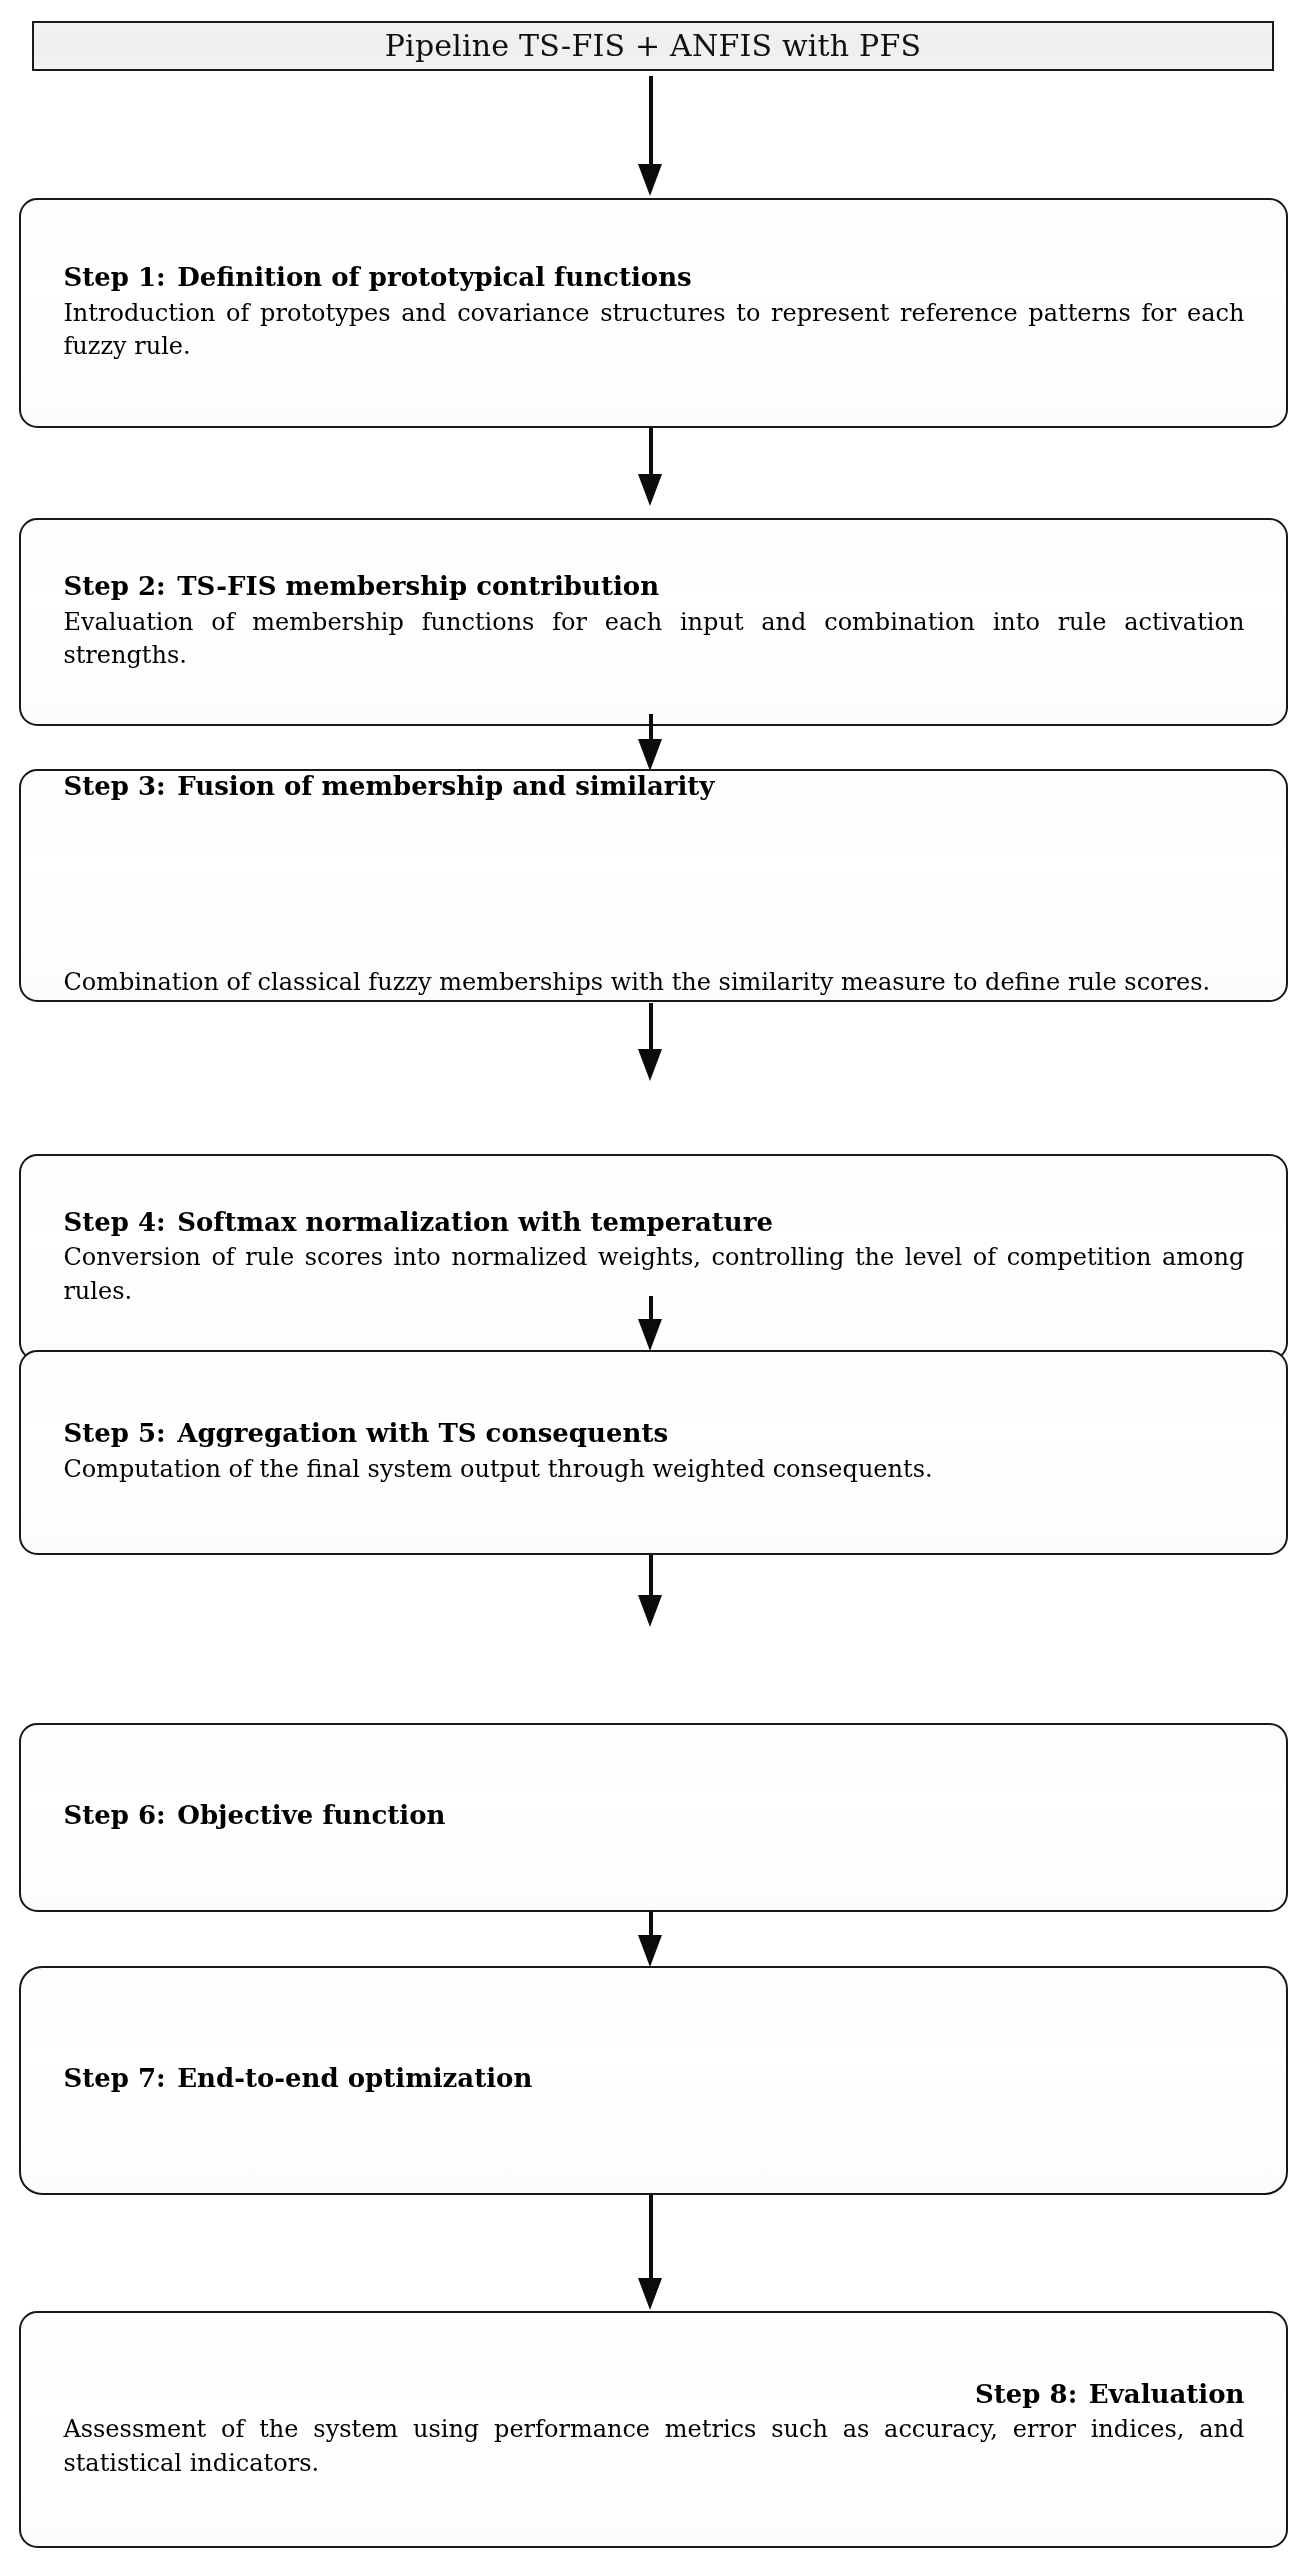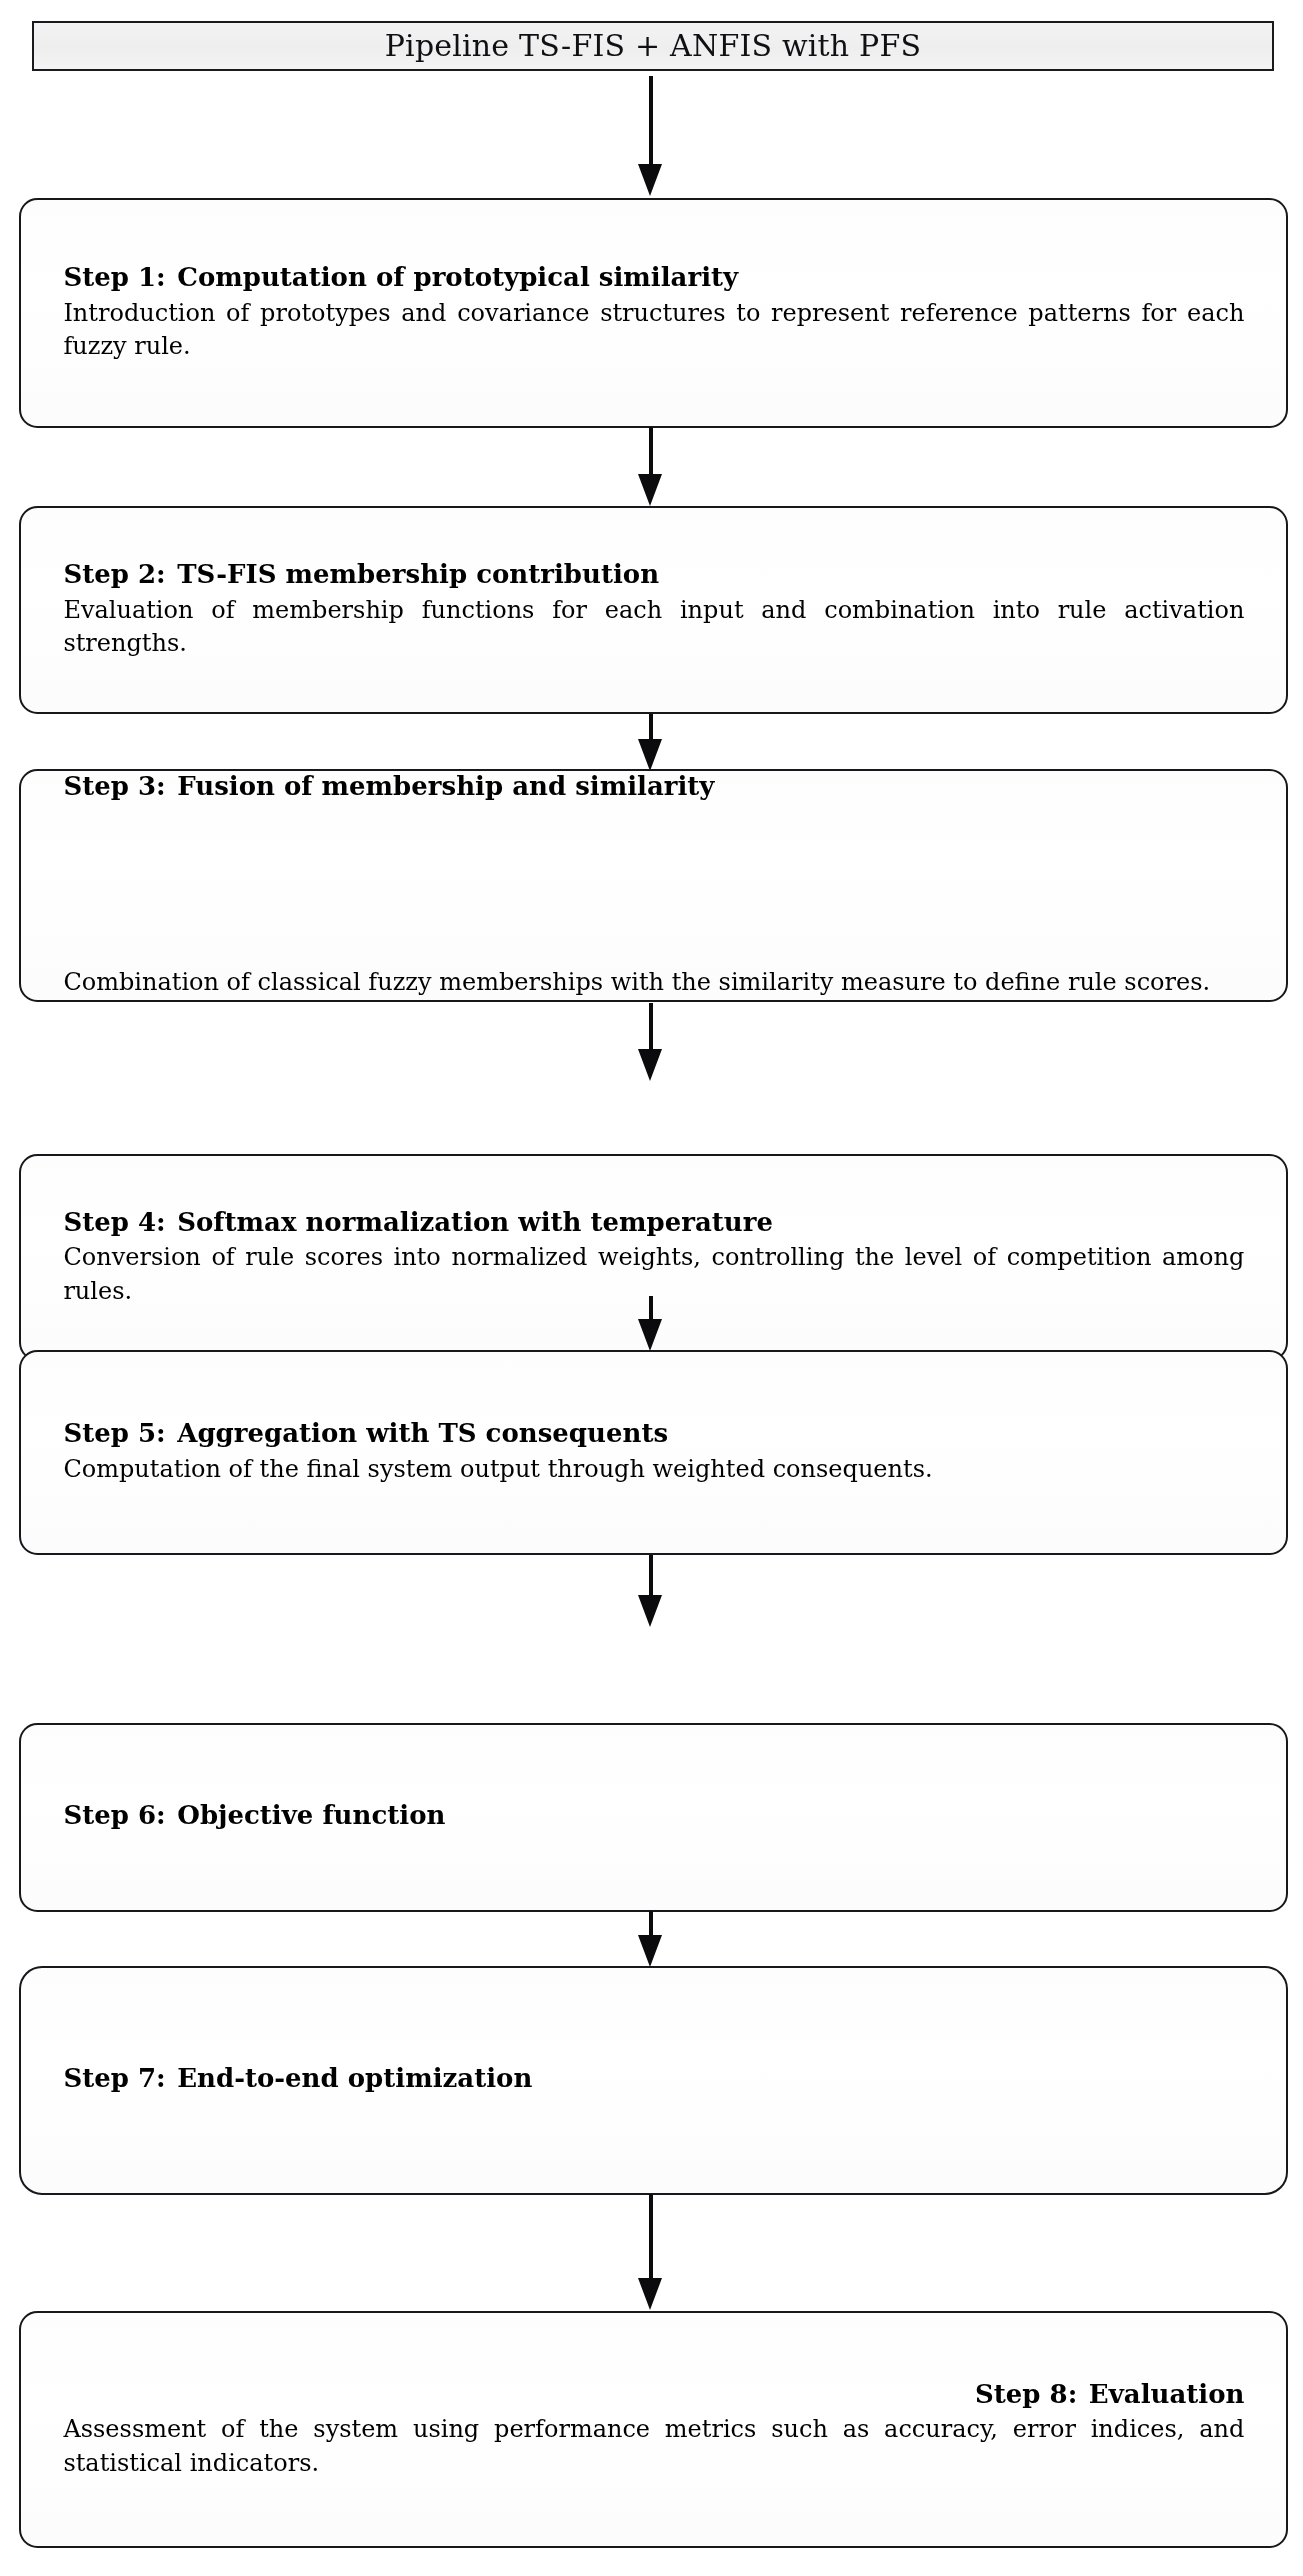--- a/index.html
+++ b/index.html
@@ -117,31 +117,31 @@
     <div class="header-title">Pipeline TS-FIS + ANFIS with PFS</div>
   </div>
 
   <div class="arrow" style="top:76px;height:120px;">
     <div class="shaft" style="height:89px;"></div>
     <div class="head" style="top:88px;"></div>
   </div>
 
   <div class="step-box" style="top:198px;height:230px;">
     <div class="step-heading">
-      <span class="step-label">Step 1:</span><span class="step-title">Computation of prototypical similarity</span>
+      <span class="step-label">Step 1:</span><span class="step-title">Definition of prototypical functions</span>
     </div>
     <div class="step-body">Introduction of prototypes and covariance structures to repre­sent reference patterns for each fuzzy rule.</div>
   </div>
 
   <div class="arrow" style="top:427px;height:79px;">
     <div class="shaft" style="height:48px;"></div>
     <div class="head" style="top:47px;"></div>
   </div>
 
-  <div class="step-box" style="top:506px;height:208px;">
+  <div class="step-box" style="top:518px;height:208px;">
     <div class="step-heading">
       <span class="step-label">Step 2:</span><span class="step-title">TS-FIS membership contribution</span>
     </div>
     <div class="step-body">Evaluation of membership functions for each input and combi­nation into rule activation strengths.</div>
   </div>
 
   <div class="arrow" style="top:714px;height:56px;">
     <div class="shaft" style="height:26px;"></div>
     <div class="head" style="top:25px;"></div>
   </div>

